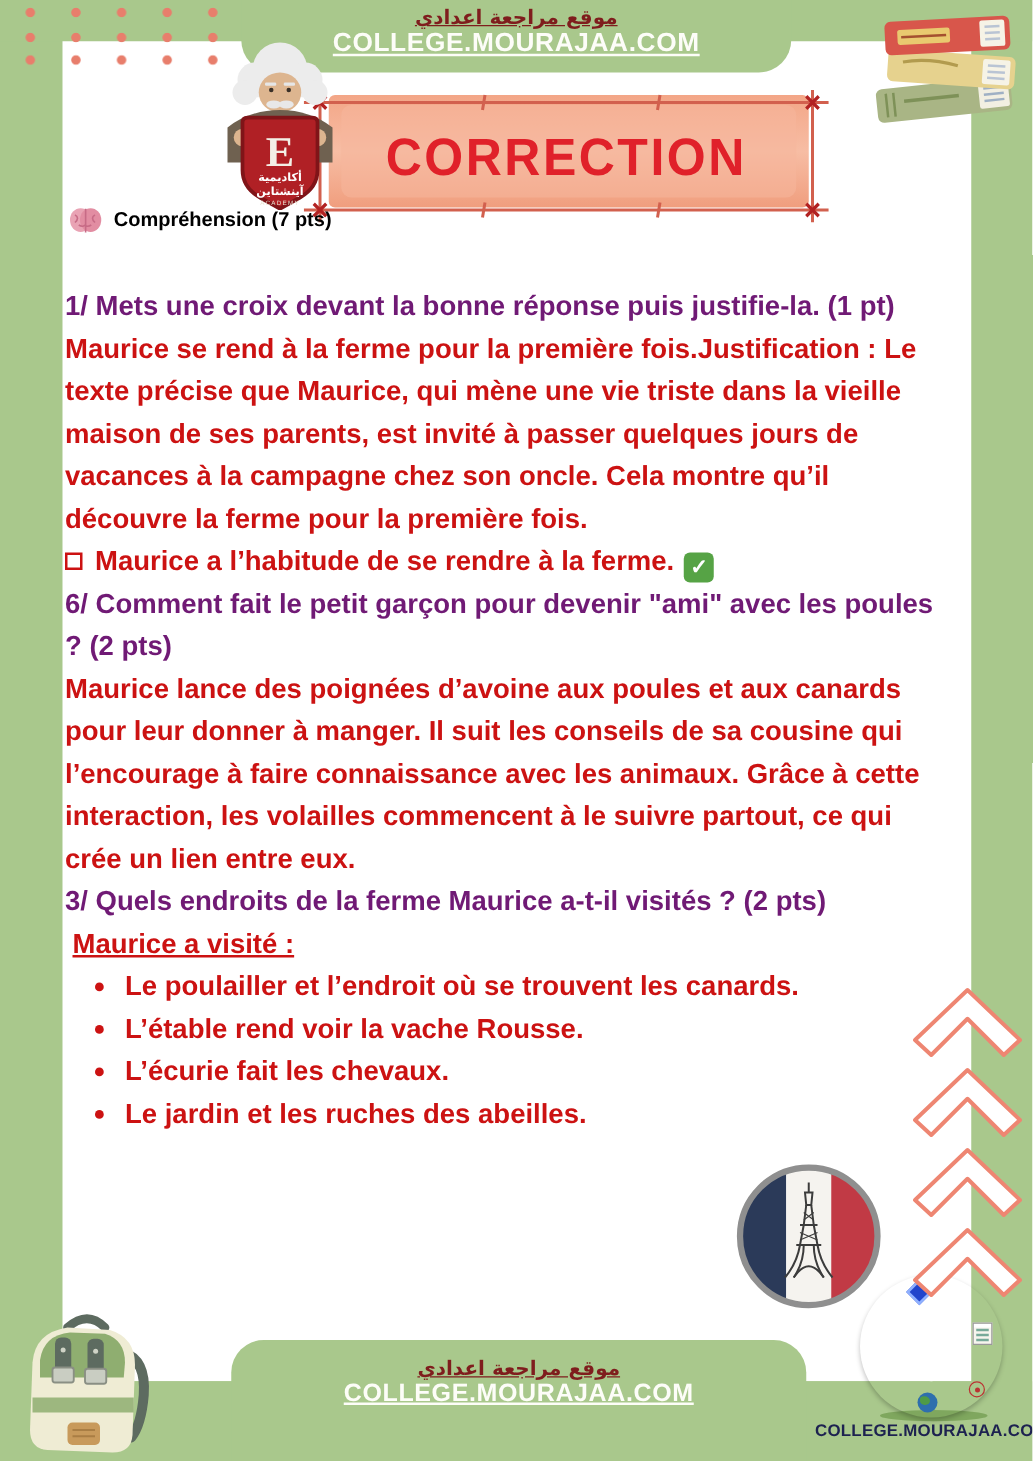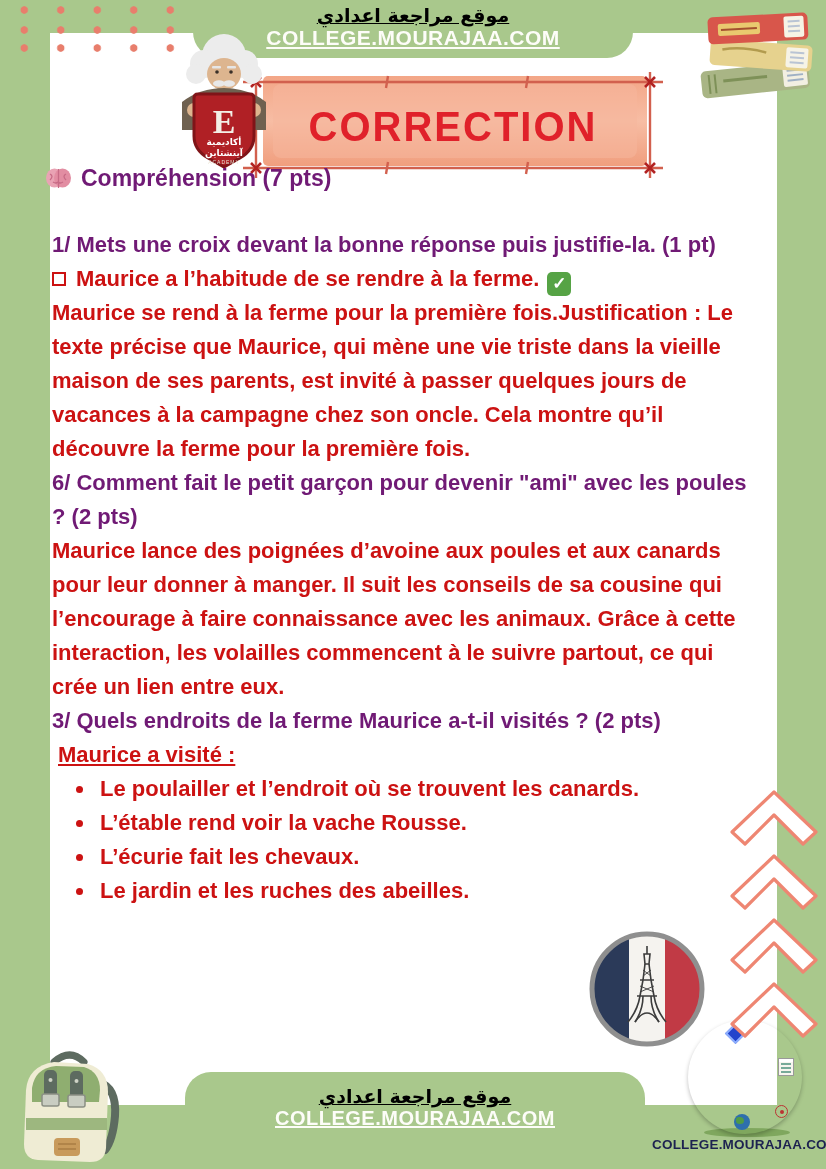--- a/index.html
+++ b/index.html
@@ -8,29 +8,29 @@
   .stage { position:relative; width:826px; height:1169px; background:#a9c88c; overflow:hidden; }
 
   .page { position:absolute; left:50px; top:32px; width:727px; height:1073px; background:#ffffff; z-index:1; }
 
   .top-band { position:absolute; left:0; top:0; width:826px; height:33px; background:#a9c88c; z-index:2; }
   .dots { position:absolute; z-index:3; background-image:radial-gradient(circle,#e87e6c 3.4px, rgba(0,0,0,0) 4.1px); background-size:36.5px 20px; background-position:6px 0; pointer-events:none; }
   .dots-a { left:0; top:0; width:596px; height:40px; }
   .dots-b { left:0; top:38px; width:460px; height:20px; }
 
   .top-tab { position:absolute; left:193px; top:0; width:440px; height:58px; background:#a9c88c; border-radius:0 0 26px 26px; z-index:4; text-align:center; padding-top:4px; }
-  .site-ar { color:#000000; font-weight:bold; font-size:19px; text-decoration:underline; font-family:"DejaVu Sans", sans-serif; }
+  .site-ar { color:#7f1d1d; font-weight:bold; font-size:16px; text-decoration:underline; font-family:"DejaVu Sans", sans-serif; }
   .site-url { color:#fdfdf8; font-weight:bold; font-size:21px; letter-spacing:.5px; text-decoration:underline; cursor:pointer; }
 
   .einstein { position:absolute; left:138px; top:30px; width:172px; height:138px; z-index:5; }
   .banner { position:absolute; left:243px; top:72px; width:420px; height:106px; z-index:4; }
   .banner-text { position:absolute; left:0; top:32px; width:100%; text-align:center; font-size:40px; font-weight:bold; letter-spacing:2px; color:#e0212a; transform:scaleY(1.05); }
   .books { position:absolute; left:688px; top:6px; width:138px; height:105px; z-index:4; }
 
-  .section-title { position:absolute; left:45px; top:165px; z-index:5; display:flex; align-items:center; gap:9px; font-size:23px; font-weight:bold; color:#701a75; }
+  .section-title { position:absolute; left:55px; top:165px; z-index:5; display:flex; align-items:center; gap:9px; font-size:16px; font-weight:bold; color:#000000; }
 
   .content { position:absolute; left:52px; top:228px; width:706px; z-index:5; font-size:22px; font-weight:bold; line-height:34px; }
   .content p { margin:0; }
   .black { color:#701a75; }
   .red { color:#cc1212; }
   .intro { padding-left:6px;text-decoration:underline; }
   .cb { display:inline-block; width:14px; height:14px; border:2.5px solid #cc1212; margin-right:10px; vertical-align:0; }
   .check { display:inline-block; width:24px; height:24px; background:#56a345; border-radius:5px; color:#ffffff; font-size:17px; line-height:24px; text-align:center; margin-left:8px; vertical-align:-3px; font-weight:bold; }
   ul.bullets { margin:0; padding-left:44px; list-style:disc; }
   ul.bullets li { padding-left:4px; }
@@ -162,22 +162,22 @@
     <svg width="27" height="23" viewBox="0 0 27 23">
       <ellipse cx="9.5" cy="11" rx="8.5" ry="9.5" fill="#e9a3b4"></ellipse>
       <ellipse cx="17.5" cy="11" rx="8.5" ry="9.5" fill="#e28da2"></ellipse>
       <path d="M13.5,2 v19 M5,7 q4,2 0,6 M21,7 q-4,2 0,6 M8,15 q3,2 5,0 M18,15 q-3,2 -5,0" stroke="#c76b86" stroke-width="1.3" fill="none"></path>
     </svg>
     <span>Compréhension (7 pts)</span>
   </div>
 
   <div class="content">
     <p class="black">1/ Mets une croix devant la bonne réponse puis justifie-la. (1 pt)</p>
+    <p class="red">Maurice se rend à la ferme pour la première fois.Justification : Le texte précise que Maurice, qui mène une vie triste dans la vieille maison de ses parents, est invité à passer quelques jours de vacances à la campagne chez son oncle. Cela montre qu’il découvre la ferme pour la première fois.</p>
     <p class="red"><span class="cb"></span><span>Maurice a l’habitude de se rendre à la ferme.</span><span class="check">✓</span></p>
-    <p class="red">Maurice se rend à la ferme pour la première fois.Justification : Le texte précise que Maurice, qui mène une vie triste dans la vieille maison de ses parents, est invité à passer quelques jours de vacances à la campagne chez son oncle. Cela montre qu’il découvre la ferme pour la première fois.</p>
     <p class="black">6/ Comment fait le petit garçon pour devenir "ami" avec les poules ? (2 pts)</p>
     <p class="red">Maurice lance des poignées d’avoine aux poules et aux canards pour leur donner à manger. Il suit les conseils de sa cousine qui l’encourage à faire connaissance avec les animaux. Grâce à cette interaction, les volailles commencent à le suivre partout, ce qui crée un lien entre eux.</p>
     <p class="black">3/ Quels endroits de la ferme Maurice a-t-il visités ? (2 pts)</p>
     <p class="red intro">Maurice a visité :</p>
     <ul class="red bullets">
       <li>Le poulailler et l’endroit où se trouvent les canards.</li>
       <li>L’étable rend voir la vache Rousse.</li>
       <li>L’écurie fait les chevaux.</li>
       <li>Le jardin et les ruches des abeilles.</li>
     </ul>

